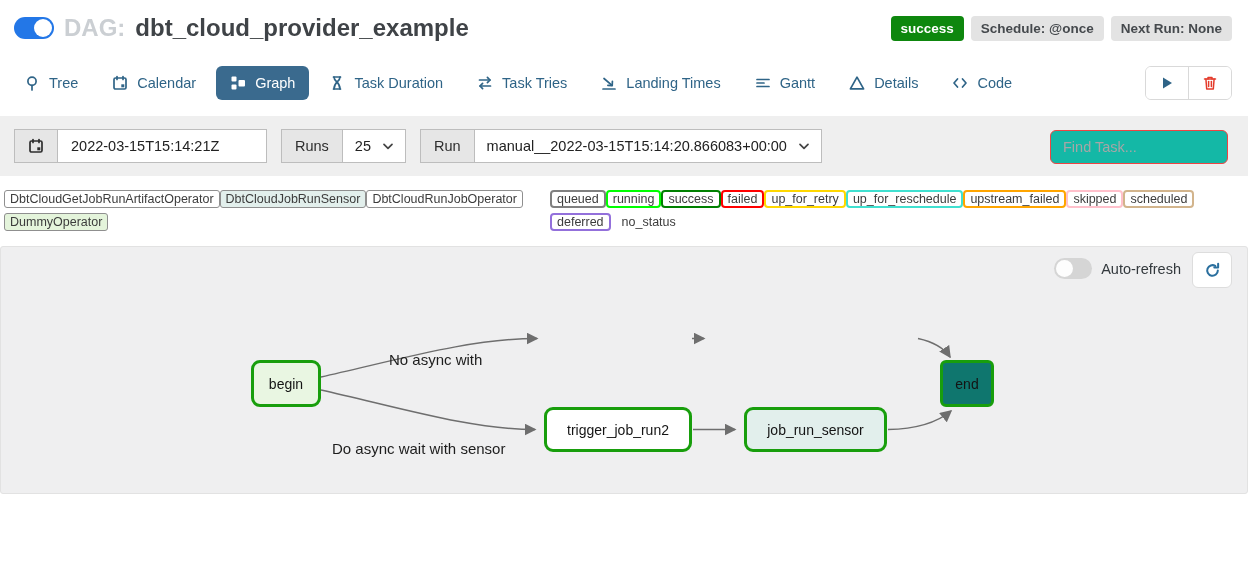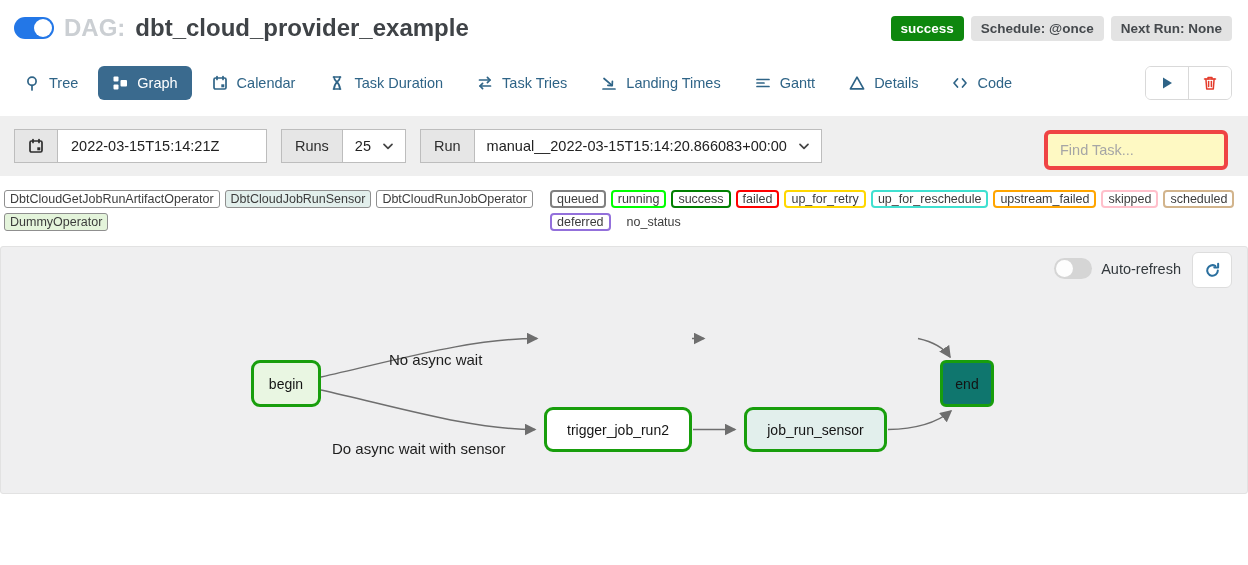--- a/index.html
+++ b/index.html
@@ -42,29 +42,29 @@
             font-size:14.5px; border-right:1px solid #bdbdbd; }
   .ival { display:flex; align-items:center; padding:0 13px; font-size:14.5px; color:#222;
           border:none; outline:none; background:#fff; font-family:"Liberation Sans",sans-serif; }
   .iselect { display:flex; align-items:center; gap:12px; padding:0 12px; font-size:14.5px;
              color:#222; cursor:pointer; white-space:nowrap; }
   .chev { color:#444; display:flex; }
   .update-btn { height:34px; padding:0 16px; border:1.5px solid #2377e7; color:#2377e7;
                 background:#fff; border-radius:6px; font-size:14.5px; cursor:pointer;
                 font-family:"Liberation Sans",sans-serif; }
   .find-input { position:absolute; right:20px; top:14px; height:32px; width:152px;
-                border:4px solid #ef4444; border-radius:6px; padding:0 12px; font-size:14.5px;
-                color:#444; background:#fef9c3; outline:none; font-family:"Liberation Sans",sans-serif; }
+                border:1px solid #ef4444; border-radius:6px; padding:0 12px; font-size:14.5px;
+                color:#444; background:#14b8a6; outline:none; font-family:"Liberation Sans",sans-serif; }
   .find-input::placeholder { color:#a6a6a6; }
 
   
   .legend { display:flex; align-items:flex-start; margin-top:14px; padding:0 4px; }
   .legend-ops { width:546px; flex:none; }
   .legend-states { flex:1; min-width:0; }
-  .lrow { display:flex; gap:5px; margin-bottom:5px; align-items:center; }
+  .lrow { display:flex; margin-bottom:5px; align-items:center; }
   .pill { border:1px solid #8f8f8f; border-radius:3px; padding:1px 5px; font-size:12.5px;
           color:#3c3c3c; background:#fff; white-space:nowrap; }
   .spill { border-width:2px; border-radius:4px; padding:0 5px; }
   .nostatus { font-size:12.5px; color:#3c3c3c; padding:1px 5px; margin-left:6px; }
 
   
   .graph-panel { margin-top:10px; height:248px; background:#efeff0; border:1px solid #e2e2e2;
                  border-radius:3px; position:relative; box-sizing:border-box; }
   .autorefresh { position:absolute; top:11px; right:66px; display:flex; align-items:center;
                  gap:9px; font-size:14.5px; color:#33393d; }
@@ -103,42 +103,42 @@
     <div id="tabs-container" style="display:flex;gap:6px;align-items:center;">
         <div class="tab">
           <span class="ticon">
             <svg width="16" height="16" viewBox="0 0 16 16" fill="none" stroke="currentColor" stroke-width="1.7" stroke-linecap="round" stroke-linejoin="round">
               <circle cx="8" cy="6.3" r="4.1"></circle>
               <line x1="8" y1="10.4" x2="8" y2="15"></line>
             </svg>
           </span>
           <span>Tree</span>
         </div>
+        <div class="tab">
+          <span class="ticon">
+            <svg width="16" height="16" viewBox="0 0 16 16" fill="none" stroke="currentColor" stroke-width="1.7" stroke-linecap="round" stroke-linejoin="round">
+              <rect x="2" y="3" width="12" height="11" rx="1.5"></rect>
+              <line x1="5" y1="1.5" x2="5" y2="4.5"></line>
+              <line x1="11" y1="1.5" x2="11" y2="4.5"></line>
+              <rect x="9.3" y="9.3" width="3" height="3" fill="currentColor" stroke="none"></rect>
+            </svg>
+          </span>
+          <span>Calendar</span>
+        </div>
         <div class="tab active">
           <span class="ticon">
             <svg width="16" height="16" viewBox="0 0 16 16">
               <g fill="currentColor">
                 <rect x="1.5" y="1.5" width="5" height="5" rx="1"></rect>
                 <rect x="1.5" y="9.5" width="5" height="5" rx="1"></rect>
                 <rect x="8.5" y="5" width="6.5" height="6.5" rx="1"></rect>
               </g>
             </svg>
           </span>
           <span>Graph</span>
-        </div>
-        <div class="tab">
-          <span class="ticon">
-            <svg width="16" height="16" viewBox="0 0 16 16" fill="none" stroke="currentColor" stroke-width="1.7" stroke-linecap="round" stroke-linejoin="round">
-              <rect x="2" y="3" width="12" height="11" rx="1.5"></rect>
-              <line x1="5" y1="1.5" x2="5" y2="4.5"></line>
-              <line x1="11" y1="1.5" x2="11" y2="4.5"></line>
-              <rect x="9.3" y="9.3" width="3" height="3" fill="currentColor" stroke="none"></rect>
-            </svg>
-          </span>
-          <span>Calendar</span>
         </div>
         <div class="tab">
           <span class="ticon">
             <svg width="16" height="16" viewBox="0 0 16 16" fill="none" stroke="currentColor" stroke-width="1.7" stroke-linecap="round" stroke-linejoin="round">
               <path d="M4.5,2 h7"></path>
               <path d="M4.5,14 h7"></path>
               <path d="M5,2 c0,5 6,4.5 6,12"></path>
               <path d="M11,2 c0,5 -6,4.5 -6,12"></path>
             </svg>
           </span>
@@ -311,17 +311,17 @@
           <svg width="17" height="17" viewBox="0 0 16 16" fill="none" stroke="currentColor" stroke-width="1.9" stroke-linecap="round" stroke-linejoin="round">
             <path d="M13,8 A5,5 0 1 1 10.6,3.7"></path>
             <path d="M13.3,1.6 V5.2 H9.7"></path>
           </svg>
         </span>
     </div>
   <div class="node" style="left: 250px; top: 113px; width: 70px; height: 47px; background: rgb(233, 246, 226); border-color: rgb(24, 158, 12);">begin</div>
       <div class="node" style="left: 939px; top: 113px; width: 54px; height: 47px; background: #0f766e; border-color: rgb(24, 158, 12); border-radius: 6px;">end</div>
       <div class="node" style="left: 543px; top: 160px; width: 148px; height: 45px; background: rgb(255, 255, 255); border-color: rgb(24, 158, 12);">trigger_job_run2</div>
       <div class="node" style="left: 743px; top: 160px; width: 143px; height: 45px; background: rgb(226, 239, 236); border-color: rgb(24, 158, 12);">job_run_sensor</div>
-      <div class="edge-label" style="left: 388px; top: 104px;">No async wait</div>
+      <div class="edge-label" style="left: 388px; top: 104px;">No async with</div>
       <div class="edge-label" style="left: 331px; top: 193px;">Do async wait with sensor</div>
     </div>
 
 </div>
 
 </body></html>

